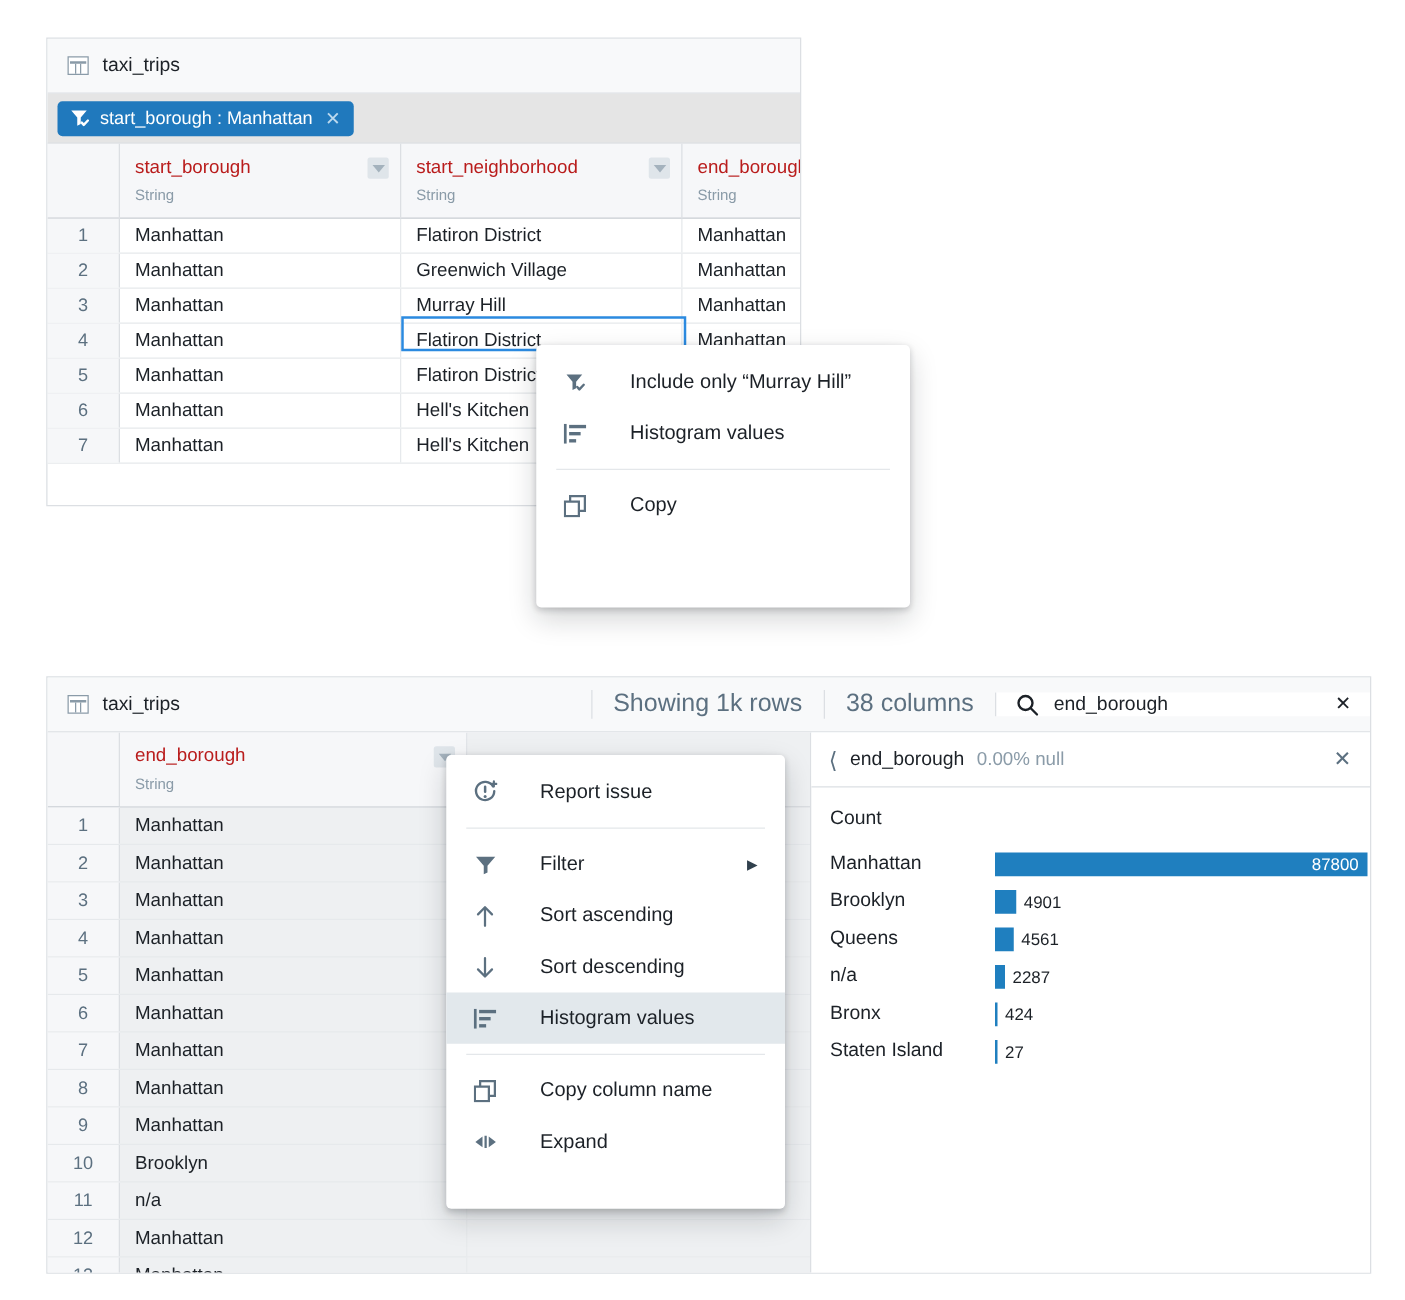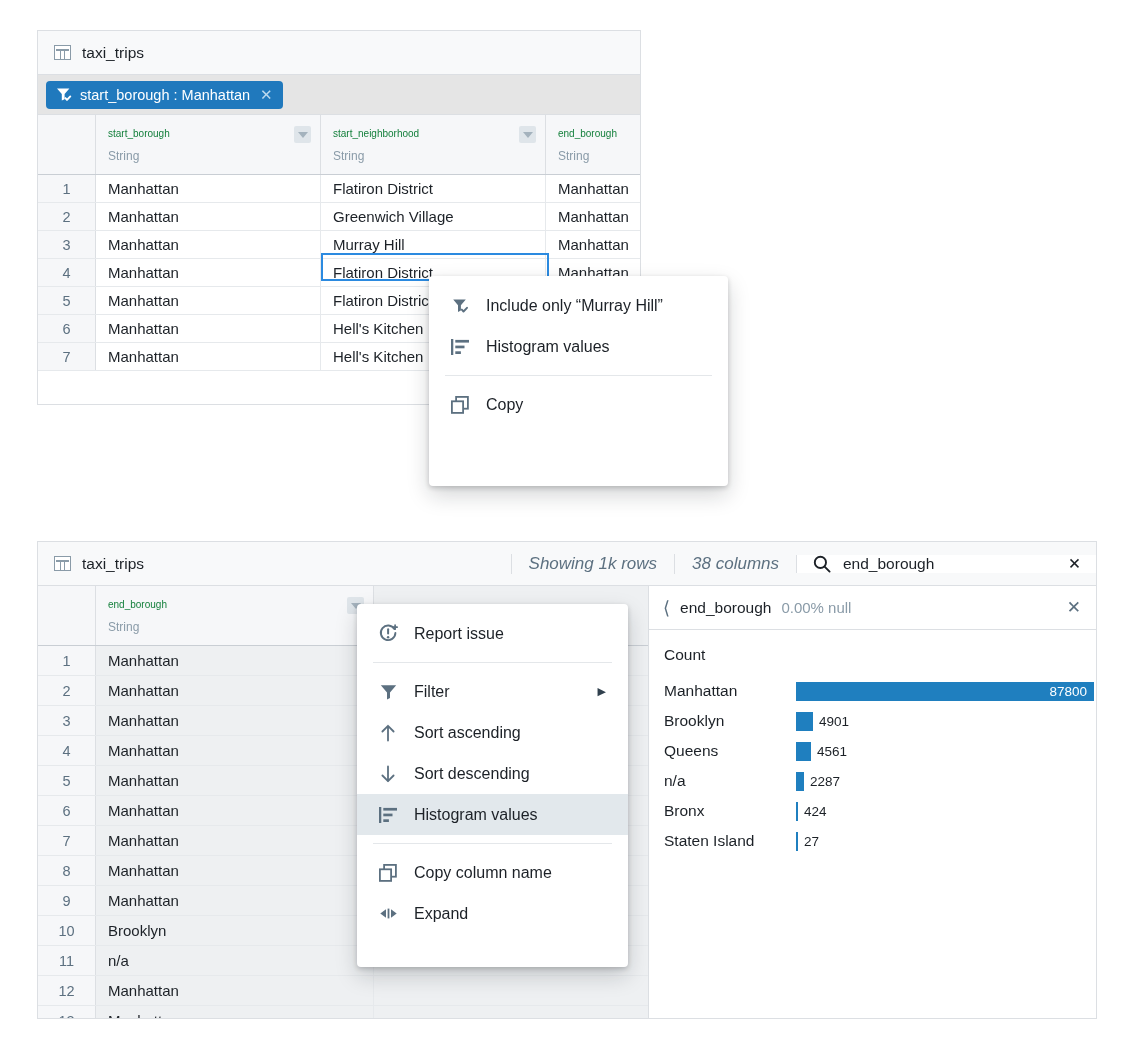--- a/index.html
+++ b/index.html
@@ -36,24 +36,23 @@
     flex:1 1 auto;
     font-size:15.5px;
     color:#1c2127;
     box-sizing:border-box;
   }
   .topbar-cell{
     display:flex;align-items:center;
     padding:0 17px;
     border-left:1px solid #dcdfe3;
     color:#5c7080;
-    font-size:17px;
+    font-size:20px;
     white-space:nowrap;
     box-sizing:border-box;
-    font-style:italic;
   }
   .topbar-search{
     display:flex;align-items:center;gap:12px;
     padding:0 15px 0 16px;
     border-left:1px solid #dcdfe3;
     background:#ffffff;
     color:#1c2127;
     font-size:15.5px;
     box-sizing:border-box;
     width:300px;
@@ -98,21 +97,21 @@
     border-right:1px solid #dcdfe3;
     box-sizing:border-box;
   }
   .hdr-cell{
     position:relative;
     padding:9px 12px 8px 12px;
     border-right:1px solid #dcdfe3;
     box-sizing:border-box;
     overflow:hidden;
   }
-  .hdr-name{font-size:10px;font-weight:500;color:#15803d;white-space:nowrap;line-height:20px;}
+  .hdr-name{font-size:15px;font-weight:500;color:#b91c1c;white-space:nowrap;line-height:20px;}
   .hdr-type{font-size:12px;color:#8a9ba8;line-height:20px;margin-top:2px;}
   .caret{
     position:absolute;top:11px;right:9px;
     width:17px;height:17px;border-radius:2px;
     background:#dfe5ea;
     display:flex;align-items:center;justify-content:center;
   }
   .caret:after{
     content:"";display:block;
     border-left:5px solid transparent;border-right:5px solid transparent;
@@ -155,21 +154,21 @@
   .menu{
     position:absolute;
     background:#ffffff;
     border-radius:4px;
     box-shadow:0 2px 5px rgba(16,22,26,.20), 0 9px 22px rgba(16,22,26,.18);
     padding:9px 0;
     box-sizing:border-box;
     z-index:40;
   }
   .mi{
-    display:flex;align-items:center;gap:15px;
+    display:flex;align-items:center;gap:33px;
     height:41px;
     padding:0 22px 0 20px;
     font-size:16px;
     color:#1c2127;
     white-space:nowrap;
     box-sizing:border-box;
   }
   .mi.active{background:#e2e8ec;}
   .mi .lbl{flex:1 1 auto;}
   .msep{height:1px;background:#e4e7ea;margin:8px 16px;}

